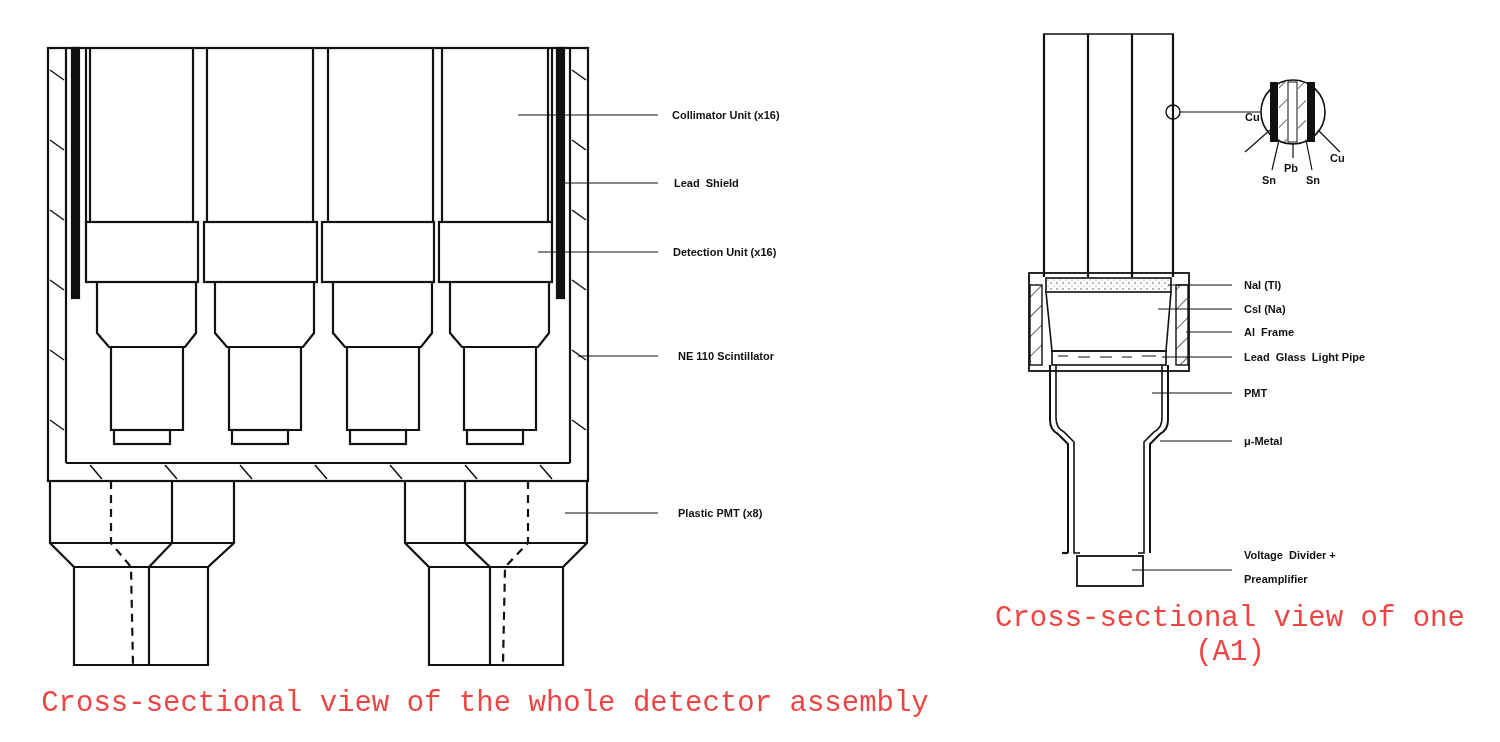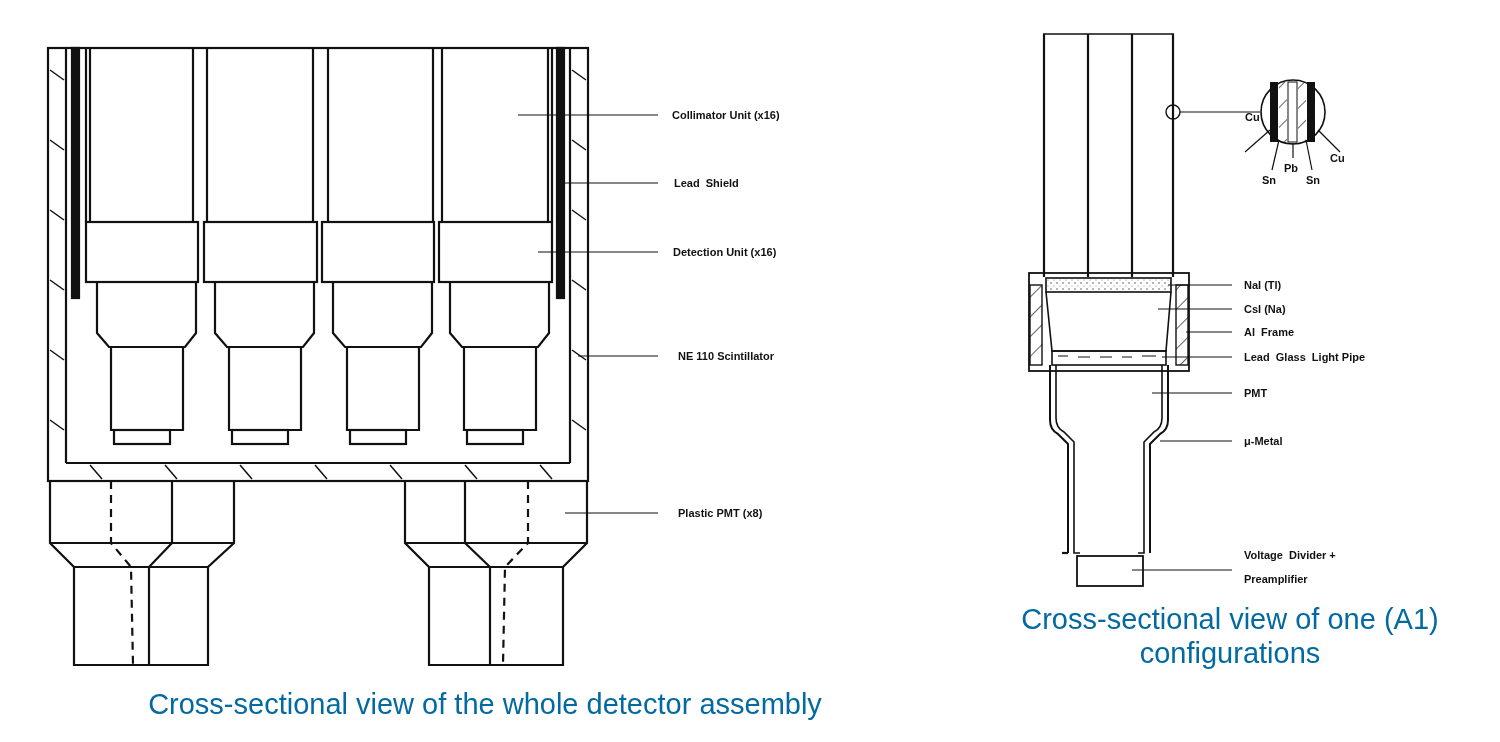--- a/index.html
+++ b/index.html
@@ -1,19 +1,19 @@
 <!DOCTYPE html>
 <html><head>
 <meta charset="utf-8">
 <style>
   html, body { margin:0; padding:0; background:#ffffff; }
   body { width:1500px; height:742px; position:relative; overflow:hidden; font-family:"DejaVu Sans", sans-serif; }
   svg { position:absolute; left:0; top:0; }
   .lbl { font-family:"Liberation Sans", sans-serif; font-weight:bold; font-size:11px; fill:#111; }
-  .cap { position:absolute; font-family:Liberation Sans, sans-serif; color:#0369a1; font-size:29px; line-height:34px; text-align:center; }
+  .cap { position:absolute; font-family:Liberation Mono, monospace; color:#ef4444; font-size:29px; line-height:34px; text-align:center; }
 </style>
 </head>
 <body>
 
 <svg width="1500" height="742" viewBox="0 0 1500 742">
   <defs>
     <pattern id="hatch" width="14" height="14" patternUnits="userSpaceOnUse" patternTransform="rotate(45)">
       <line x1="0" y1="0" x2="0" y2="14" stroke="#111" stroke-width="1.3"></line>
     </pattern>
     <pattern id="dots" width="6" height="6" patternUnits="userSpaceOnUse">
@@ -202,14 +202,13 @@
     <text class="lbl" x="1244" y="397">PMT</text>
     <text class="lbl" x="1244" y="445">μ-Metal</text>
     <text class="lbl" x="1244" y="559" font-size="10" style="white-space:pre">Voltage  Divider +</text>
     <text class="lbl" x="1244" y="583" font-size="10">Preamplifier</text>
   </g>
 </svg>
 
 <div class="cap" style="left:20px; top:687px; width:930px;">Cross-sectional view of the whole detector assembly</div>
 <div class="cap" style="left:975px; top:602px; width:510px;">
   <div>Cross-sectional view of one (A1)</div>
-  <div>configurations</div>
 </div>
 
 </body></html>

